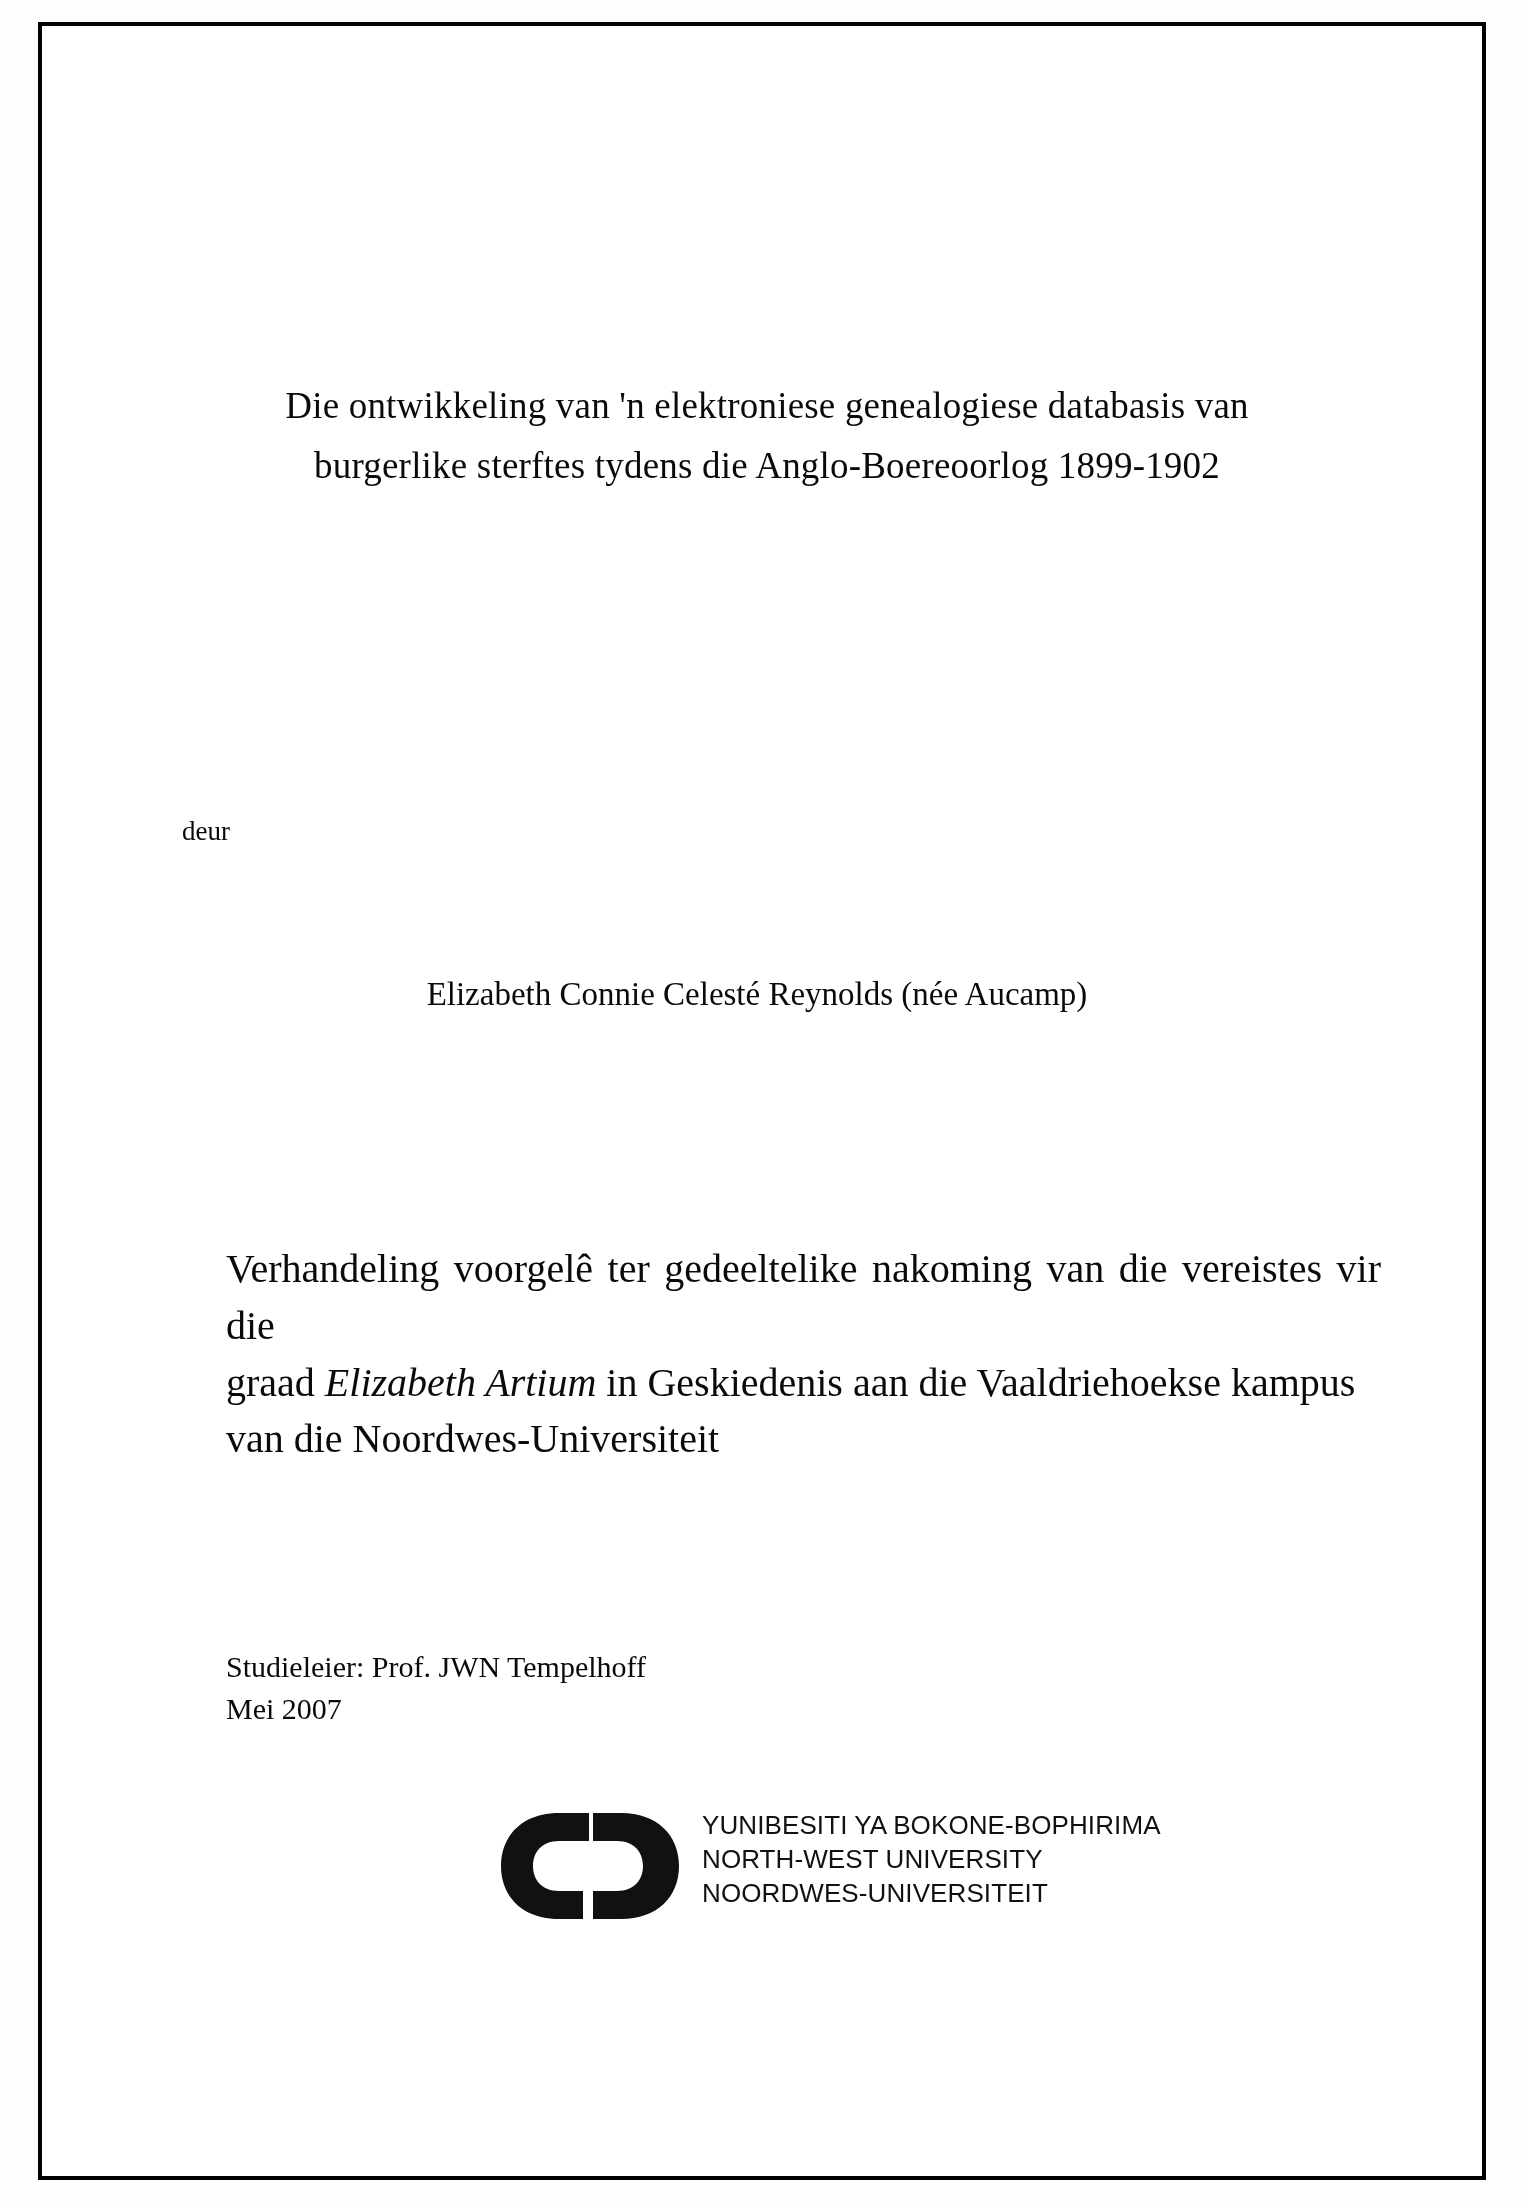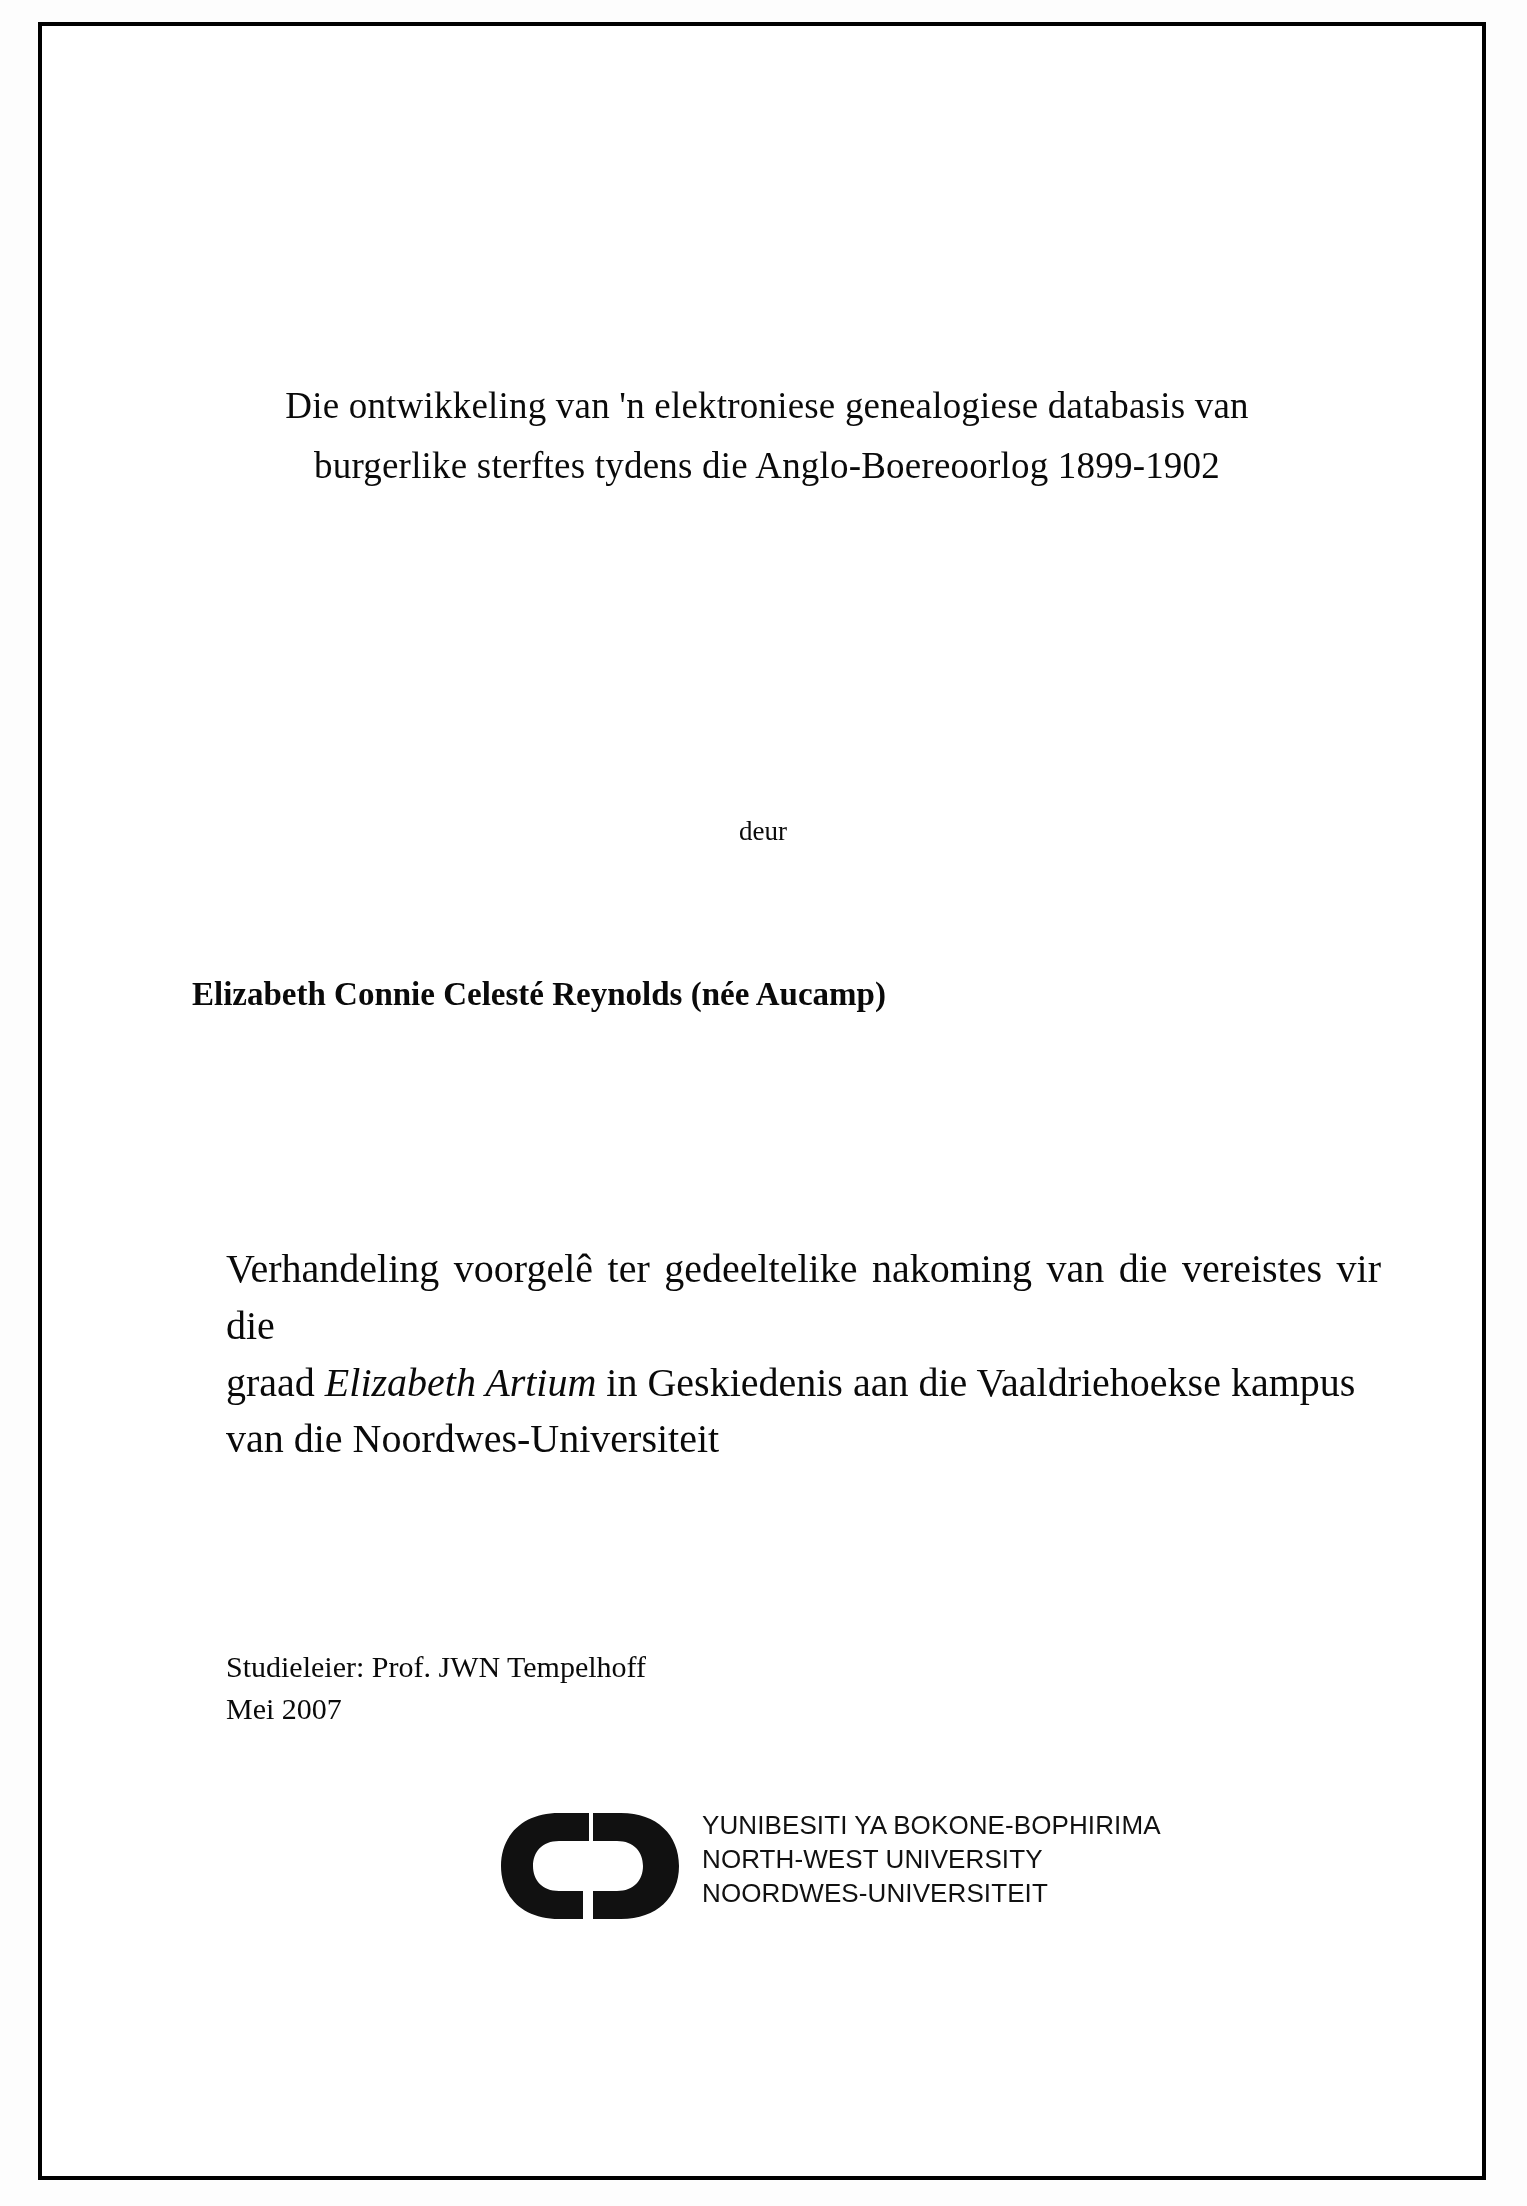--- a/index.html
+++ b/index.html
@@ -53,35 +53,34 @@
   }
   .title-line {
     font-size: 37px;
     line-height: 1.62;
     letter-spacing: 0.2px;
     white-space: nowrap;
   }
 
   .deur {
     position: absolute;
-    left: 146px;
+    left: 140px;
     top: 790px;
     width: 1150px;
-    text-align: center;
+    text-align: left;
     font-size: 27px;
   }
 
   .author {
     position: absolute;
-    left: 150px;
+    left: 140px;
     top: 950px;
     width: 1150px;
-    text-align: left;
+    text-align: center;
     font-size: 33px;
-    font-weight: bold;
   }
 
   .statement {
     position: absolute;
     left: 184px;
     top: 1215px;
     width: 1155px;
     font-size: 40px;
     line-height: 1.42;
   }

